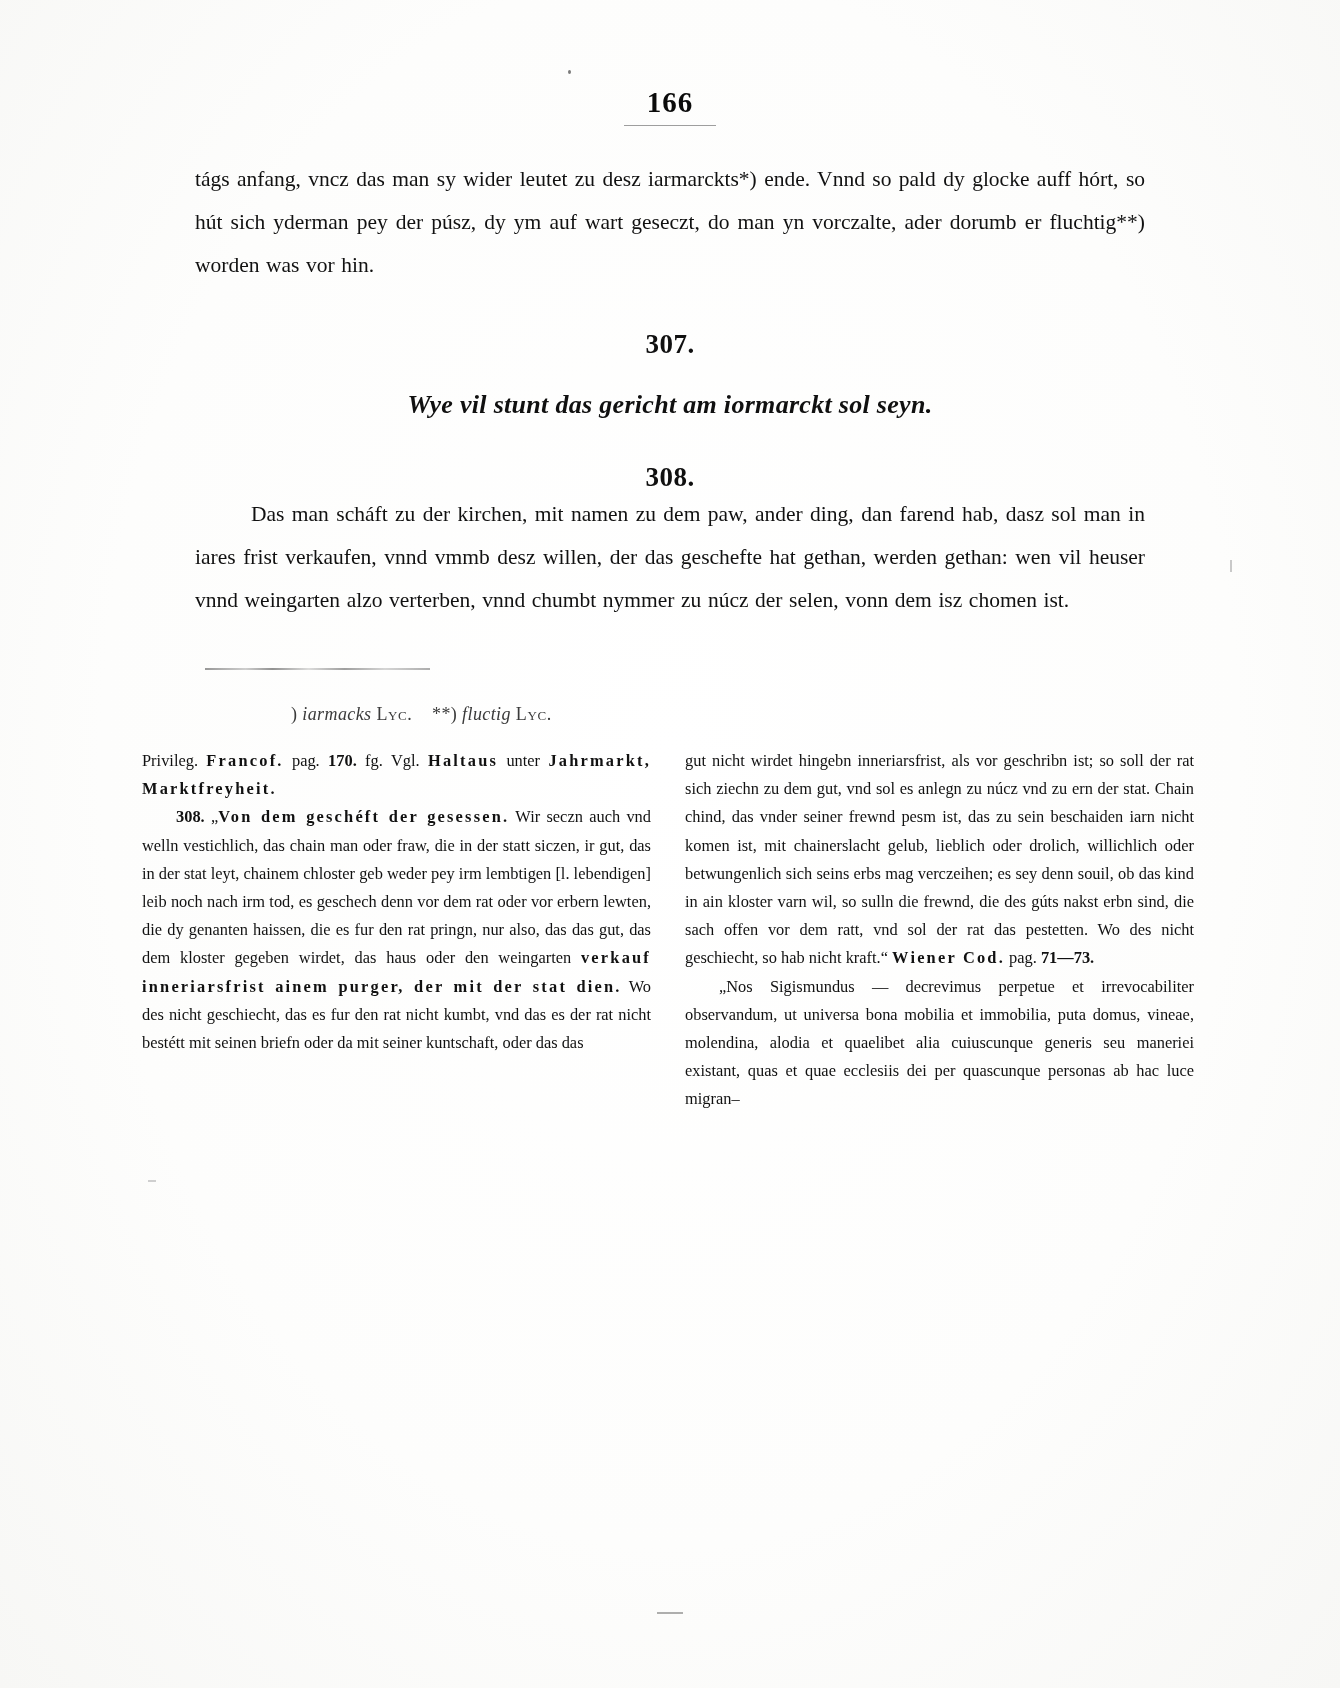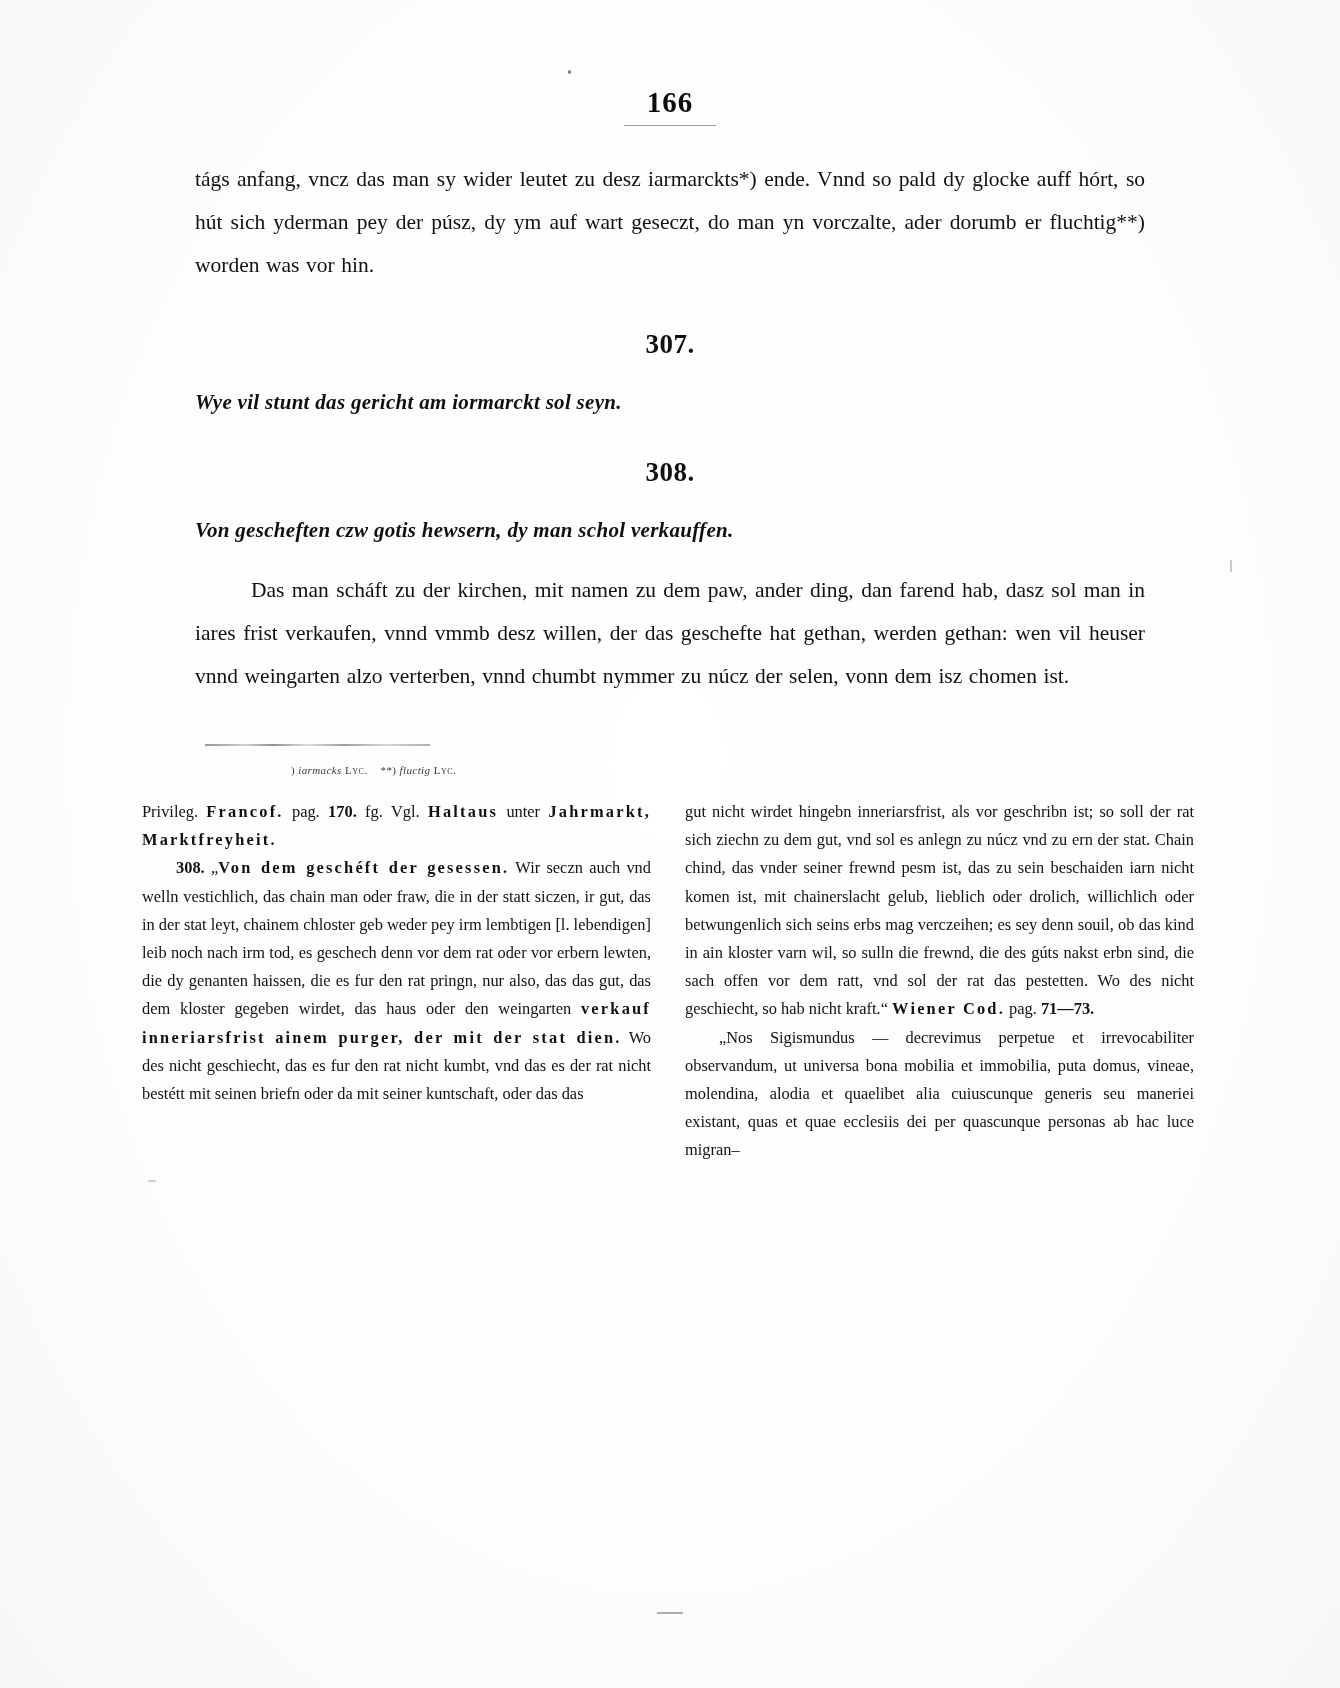--- a/index.html
+++ b/index.html
@@ -73,43 +73,44 @@
     text-indent: 56px;
   }
   .sec-num {
     text-align: center;
     font-weight: bold;
     font-size: 27px;
     letter-spacing: .5px;
     margin: 42px 0 0 0;
   }
   .sec-title {
+    text-align: center;
     font-style: italic;
     font-weight: bold;
-    font-size: 21px;
+    font-size: 26px;
     letter-spacing: .3px;
     margin: 30px 0 26px 0;
   }
 
   
   .fn-rule {
     margin: 46px 0 0 10px;
     width: 225px;
     height: 2px;
     background: linear-gradient(90deg,
        rgba(60,60,60,.75) 0%, rgba(60,60,60,.35) 18%,
        rgba(60,60,60,.8) 30%, rgba(60,60,60,.25) 46%,
        rgba(60,60,60,.7) 62%, rgba(60,60,60,.3) 80%,
        rgba(60,60,60,.6) 100%);
     opacity: .7;
   }
 
   .variants {
-    margin: 18px 0 0 96px;
-    font-size: 11px;
+    margin: 34px 0 0 96px;
+    font-size: 18px;
     color: #3a3a3a;
     letter-spacing: .4px;
   }
   .variants i { font-style: italic; }
   .variants .lyc { font-variant: small-caps; letter-spacing: .6px; }
 
   
   .apparatus {
     margin: 22px auto 0 auto;
     width: 1056px;
@@ -166,21 +167,20 @@
   </div>
 
   <div class="body-block">
 
     <p class="para">tágs anfang, vncz das man sy wider leutet zu desz iarmarckts*) ende. Vnnd so pald dy glocke auff hórt, so hút sich yderman pey der púsz, dy ym auf wart geseczt, do man yn vorczalte, ader dorumb er fluchtig**) worden was vor hin.</p>
 
     <div class="sec-num">307.</div>
     <div class="sec-title">Wye vil stunt das gericht am iormarckt sol seyn.</div>
 
     <div class="sec-num">308.</div>
-    <div class="sec-title">Von gescheften czw gotis hewsern, dy man schol verkauffen.</div>
     <p class="para indent">Das man scháft zu der kirchen, mit namen zu dem paw, ander ding, dan farend hab, dasz sol man in iares frist verkaufen, vnnd vmmb desz willen, der das geschefte hat gethan, werden gethan: wen vil heuser vnnd weingarten alzo verterben, vnnd chumbt nymmer zu núcz der selen, vonn dem isz chomen ist.</p>
 
     <div class="fn-rule"></div>
 
     <div class="variants">
       <span>)</span>
       <i>iarmacks</i>
       <span class="lyc">Lyc.</span>
       &nbsp;&nbsp;
       <span>**)</span>

